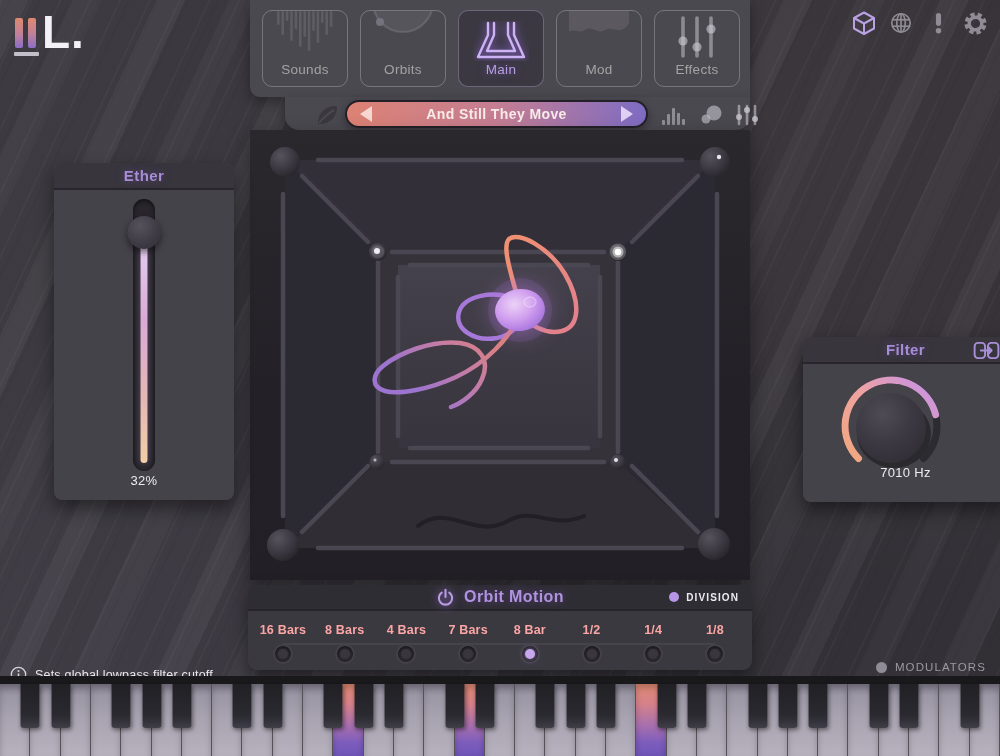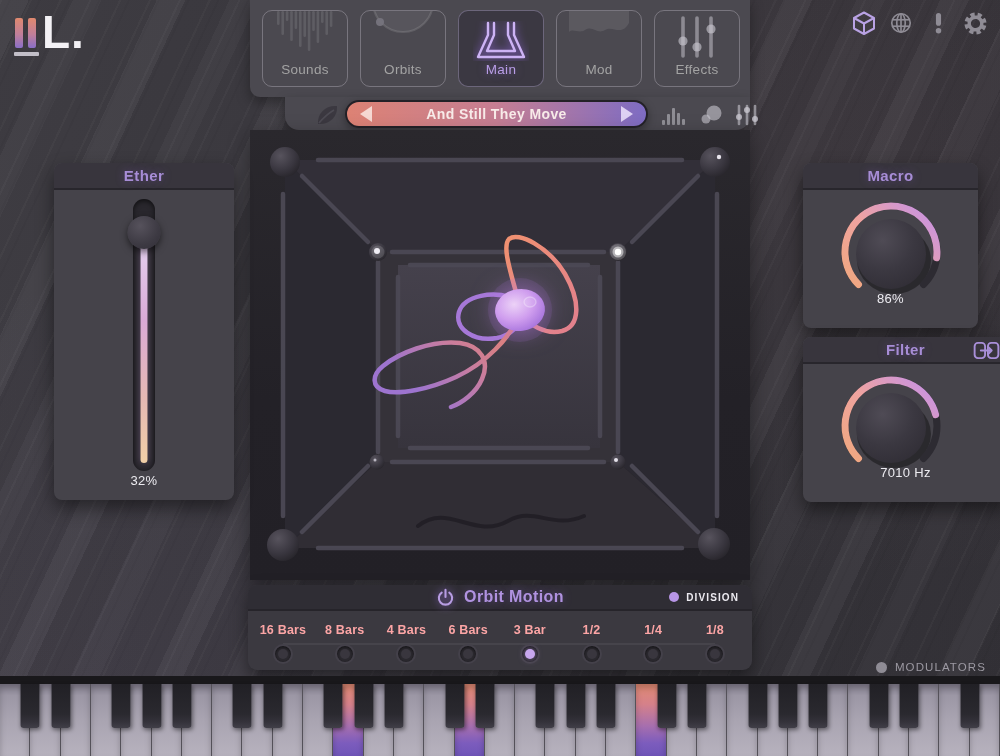--- a/index.html
+++ b/index.html
@@ -368,34 +368,20 @@
   <div class="panel" style="left:38px;top:163px;width:180px;height:337px">
     <div class="panel-header">
       <span class="panel-title">Ether</span>
     </div>
     <div class="slider-track" style="top:36px;height:272px"></div>
     <div class="slider-fill" id="etherFill" style="top: 69.23px; height: 230.77px;"></div>
     <div class="slider-knob" id="etherKnob" style="top: 52.73px;"></div>
     <div class="panel-value" style="top:310px">32%</div>
   </div>
 
-  <div class="panel" style="left:787px;top:163px;width:175px;height:165px">
-    <div class="panel-header">
-      <span class="panel-title">Macro</span>
-    </div>
-    <div class="knob-wrap" style="left:23px;top:25px">
-      <svg width="130" height="130" viewBox="0 0 130 130">
-        <ellipse cx="68" cy="72" rx="37" ry="34" fill="rgba(0,0,0,0.38)"></ellipse>
-        <path id="macroArcBg" fill="none" stroke="#2d2b32" stroke-width="7" stroke-linecap="round" d="M32.5,96.5 A46,46 0 1 1 97.5,96.5"></path>
-        <path id="macroArc" fill="none" stroke="url(#arcGrad)" stroke-width="7" stroke-linecap="round" d="M32.5,96.5 A46,46 0 1 1 110.6,69.8"></path>
-        <circle cx="65" cy="66" r="35" fill="url(#bodyG)"></circle>
-      </svg>
-    </div>
-    <div class="panel-value" style="top:128px">86%</div>
-  </div>
 
   <div class="panel" style="left:787px;top:337px;width:205px;height:165px">
     <div class="panel-header">
       <span class="panel-title">Filter</span>
       <span class="header-link-icon" id="linkIcon"><svg viewBox="0 0 28 20" width="27" height="19">
             <g fill="none" stroke="#a88fd8" stroke-width="2">
               <rect x="1.5" y="2" width="11" height="16" rx="3.5"></rect>
               <rect x="15.5" y="2" width="11" height="16" rx="3.5"></rect>
               <path d="M8,10 H19.5 M16,6.5 L19.5,10 L16,13.5" stroke-linecap="round" stroke-linejoin="round"></path>
             </g>
@@ -440,27 +426,27 @@
             <div class="dot"></div>
           </div>
         </div>
         <div class="division" style="left: 123.4px; top: 38px;">
           <div class="div-label-text">4 Bars</div>
           <div class="radio">
             <div class="dot"></div>
           </div>
         </div>
         <div class="division" style="left: 185.1px; top: 38px;">
-          <div class="div-label-text">6 Bars</div>
+          <div class="div-label-text">7 Bars</div>
           <div class="radio">
             <div class="dot"></div>
           </div>
         </div>
         <div class="division selected" style="left: 246.8px; top: 38px;">
-          <div class="div-label-text">3 Bar</div>
+          <div class="div-label-text">8 Bar</div>
           <div class="radio">
             <div class="dot"></div>
           </div>
         </div>
         <div class="division" style="left: 308.5px; top: 38px;">
           <div class="div-label-text">1/2</div>
           <div class="radio">
             <div class="dot"></div>
           </div>
         </div>
@@ -472,20 +458,28 @@
         </div>
         <div class="division" style="left: 431.9px; top: 38px;">
           <div class="div-label-text">1/8</div>
           <div class="radio">
             <div class="dot"></div>
           </div>
         </div>
       </div>
   </div>
 
+  <div class="status-left">
+    <span id="infoIcon" style="line-height:0"><svg viewBox="0 0 18 18" width="17" height="17">
+          <circle cx="9" cy="9" r="7.6" fill="none" stroke="#d4d2d8" stroke-width="1.4"></circle>
+          <circle cx="9" cy="5.3" r="1.1" fill="#d4d2d8"></circle>
+          <rect x="8.2" y="7.6" width="1.7" height="6" rx="0.85" fill="#d4d2d8"></rect>
+        </svg></span>
+    <span class="status-text">Sets global lowpass filter cutoff</span>
+  </div>
   <div class="modulators">
     <span class="mod-dot"></span>
     <span class="mod-label">MODULATORS</span>
   </div>
 
   <div class="kb-gap"></div>
   <div class="keyboard" id="keyboard">
       <div class="white-key" style="left: 0%; width: 3.0303%;"></div>
       <div class="white-key" style="left: 3.0303%; width: 3.0303%;"></div>
       <div class="white-key" style="left: 6.06061%; width: 3.0303%;"></div>

